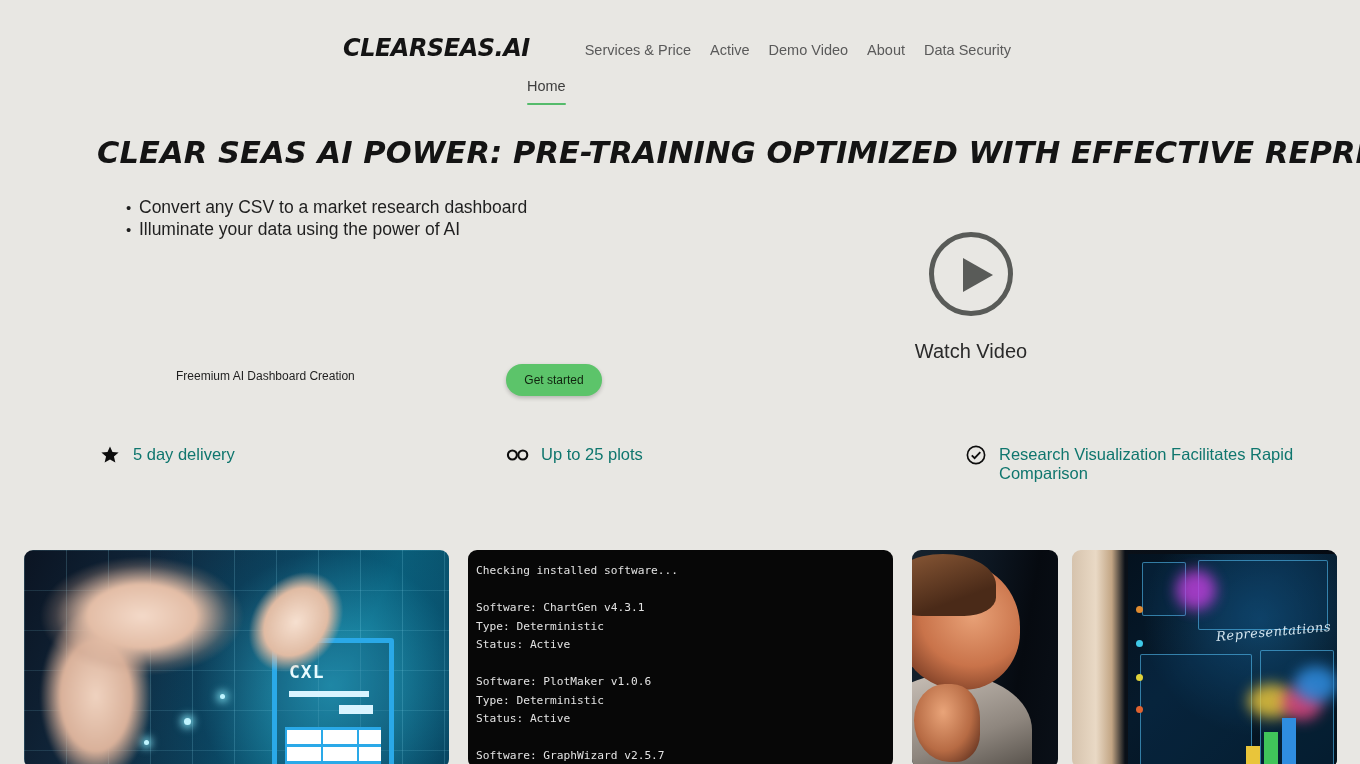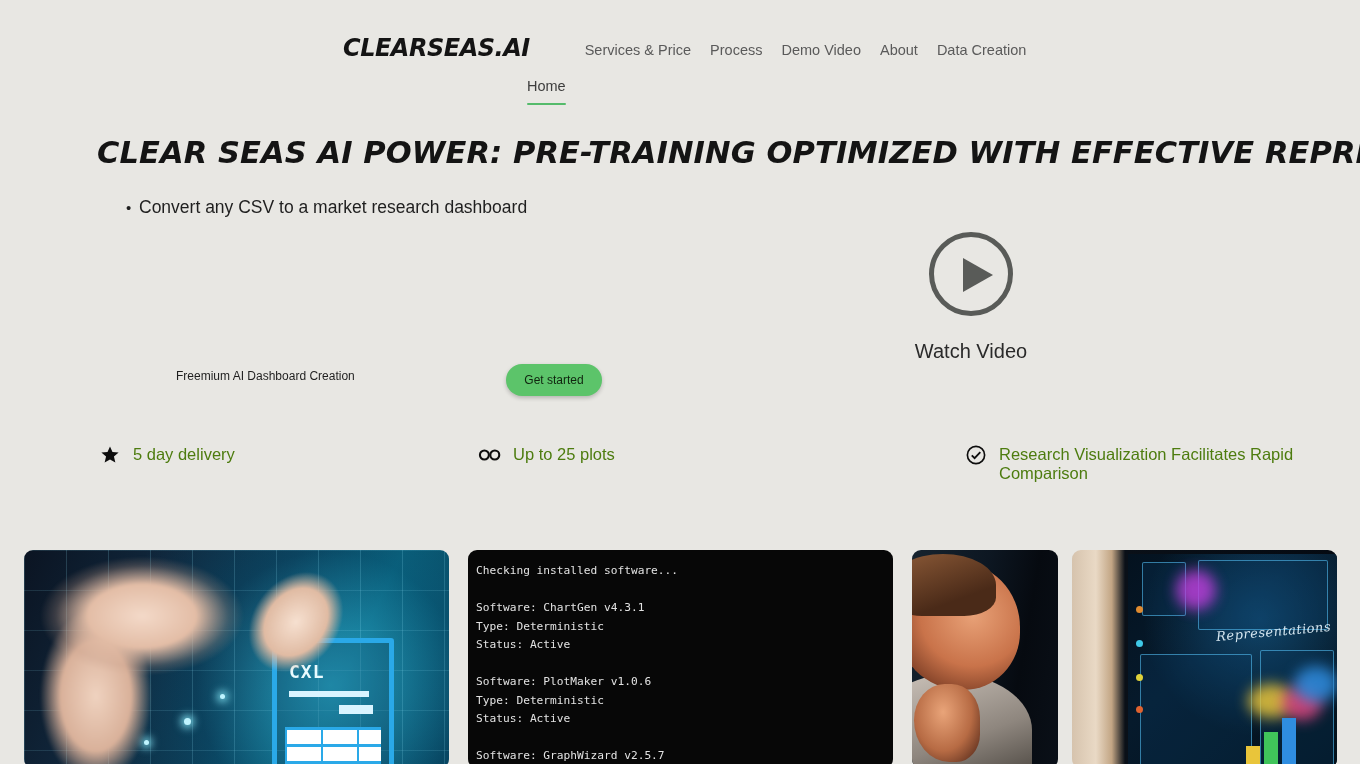--- a/index.html
+++ b/index.html
@@ -171,35 +171,35 @@
     width: 1360px;
     height: 60px;
   }
   .feature {
     position: absolute;
     display: flex;
     align-items: flex-start;
     gap: 11px;
   }
   .feature-1 { left: 98px; top: 5px; }
-  .feature-2 { left: 478px; top: 5px; text-align: right; }
+  .feature-2 { left: 506px; top: 5px; text-align: right; }
   .feature-3 { left: 964px; top: 5px; width: 340px; }
   .feature-icon {
     width: 24px;
     height: 24px;
     flex: 0 0 24px;
     display: flex;
     align-items: center;
     justify-content: center;
     color: #0d0d0d;
   }
   .feature-text {
     font-size: 16.5px;
     line-height: 19px;
-    color: #4d7c0f;
+    color: #0f766e;
     padding-top: 2px;
   }
 
   
   .media-strip {
     position: absolute;
     left: 0;
     top: 550px;
     width: 1360px;
     height: 220px;
@@ -383,31 +383,32 @@
 </style>
 </head>
 <body>
 
 <header class="site-header">
   <div class="brand-logo">CLEARSEAS.AI</div>
 
   <nav class="main-nav">
     <a class="nav-item active">Home</a>
     <a class="nav-item">Services &amp; Price</a>
-    <a class="nav-item">Process</a>
+    <a class="nav-item">Active</a>
     <a class="nav-item">Demo Video</a>
     <a class="nav-item">About</a>
-    <a class="nav-item">Data Creation</a>
+    <a class="nav-item">Data Security</a>
   </nav>
 </header>
 
 <h1 class="hero-title">CLEAR SEAS AI POWER: PRE-TRAINING OPTIMIZED WITH EFFECTIVE REPRESENTATIONS</h1>
 
 <ul class="hero-bullets">
   <li>Convert any CSV to a market research dashboard</li>
+  <li>Illuminate your data using the power of AI</li>
 </ul>
 
 <div class="video-block">
   <div class="play-circle"></div>
   <div class="video-caption">Watch Video</div>
 </div>
 
 <div class="offer-label">Freemium AI Dashboard Creation</div>
 <button class="cta-button">Get started</button>
 

